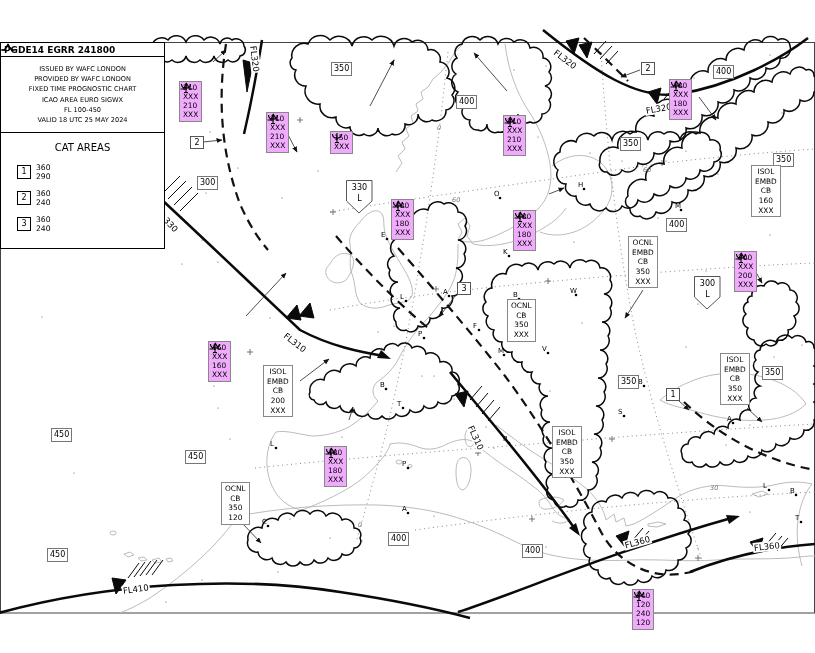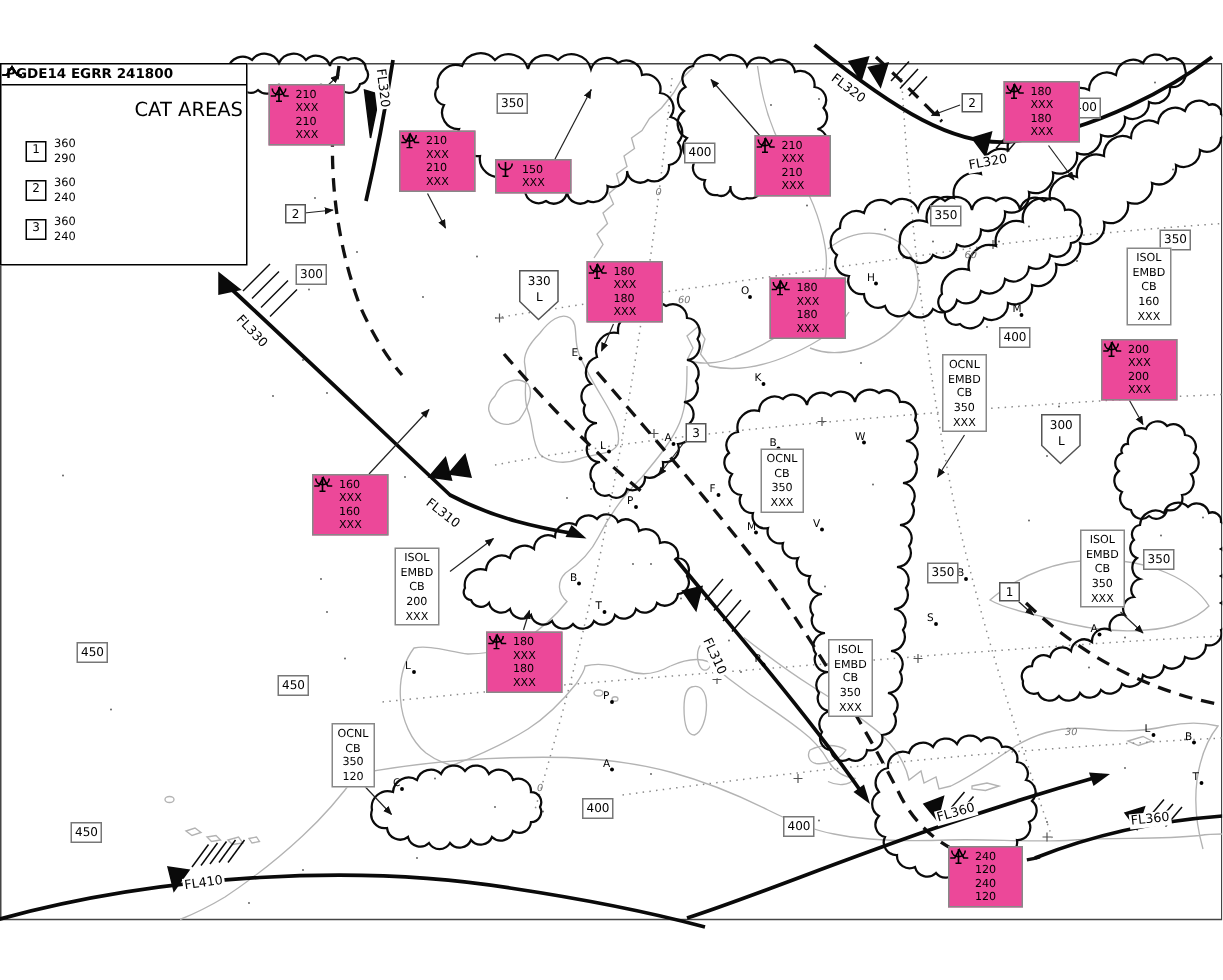--- a/index.html
+++ b/index.html
@@ -4,28 +4,28 @@
 <style>
   html,body{margin:0;padding:0;background:#fff;}
   #stage{position:relative;width:815px;height:653px;background:#fff;overflow:hidden;
          font-family:"DejaVu Sans", sans-serif;color:#000;}
   svg{position:absolute;left:0;top:0;}
   
   .panel{position:absolute;left:0;top:42px;width:163px;background:#fff;border:1px solid #000;z-index:6;}
   .panel-title{font-size:9px;font-weight:600;padding:2px 3px 1px 3px;border-bottom:1px solid #000;}
   .panel-sec{border-bottom:1px solid #000;padding:7px 2px;font-size:6.6px;text-align:center;line-height:1.55;}
   .panel-sec:last-child{border-bottom:none;}
-  .cat-title{font-size:13px;margin-bottom:2px;text-align:right;}
+  .cat-title{font-size:10px;margin-bottom:2px;}
   .cat-row{display:flex;align-items:center;gap:5px;margin:7px 0 7px 14px;}
   .catnum{border:1px solid #000;width:12px;height:12px;display:inline-flex;align-items:center;justify-content:center;font-size:8px;flex:0 0 auto;}
   .catvals{font-size:7.6px;line-height:1.25;text-align:left;}
   
   .flbox{position:absolute;background:#fff;border:1px solid #777;font-size:8px;line-height:12px;padding:0 2px;z-index:4;}
   .catmark{position:absolute;background:#fff;border:1px solid #555;font-size:8px;width:12px;line-height:11px;text-align:center;z-index:4;}
-  .tibox{position:absolute;background:#ec4899;border:1px solid #888;padding:2px 17px;z-index:4;display:flex;flex-direction:column;gap:1px;}
+  .tibox{position:absolute;background:#f0abfc;border:1px solid #888;padding:2px 3px;z-index:4;display:flex;flex-direction:column;gap:1px;margin-top:25px;}
   .tirow{display:flex;align-items:center;gap:3px;}
   .tivals{font-size:7.4px;line-height:1.15;}
   .cbbox{position:absolute;background:#fff;border:1px solid #888;font-size:7.4px;line-height:1.3;text-align:center;padding:1px 3px;z-index:4;}
   .jetlabel{position:absolute;font-size:8.5px;background:#fff;padding:0 1px;z-index:3;white-space:nowrap;transform-origin:left center;}
   .citylabel{position:absolute;font-size:7px;z-index:2;}
   .gridlabel{position:absolute;font-size:6.5px;font-style:italic;color:#777;z-index:1;}
   .trop{position:absolute;z-index:4;}
 </style>
 </head>
 <body>
@@ -271,20 +271,28 @@
         <circle cx="408" cy="513" r="1.3"></circle>
         <circle cx="268" cy="526" r="1.3"></circle>
         <circle cx="769" cy="490" r="1.3"></circle>
         <circle cx="796" cy="495" r="1.3"></circle>
         <circle cx="801" cy="522" r="1.3"></circle>
       </g>
   </svg>
 
   <div class="panel">
     <div class="panel-title">PGDE14 EGRR 241800</div>
+    <div class="panel-sec" id="issued-sec">
+        <div>ISSUED BY WAFC LONDON</div>
+        <div>PROVIDED BY WAFC LONDON</div>
+        <div>FIXED TIME PROGNOSTIC CHART</div>
+        <div>ICAO AREA EURO SIGWX</div>
+        <div>FL 100-450</div>
+        <div>VALID 18 UTC 25 MAY 2024</div>
+      </div>
     <div class="panel-sec">
       <div class="cat-title">CAT AREAS</div>
       <div class="cat-row">
         <span class="catnum">1</span>
         <svg width="14" height="8">
             <path d="M0.5,7 L3.5,7 L7,1.5 L10.5,7 L13.5,7" fill="none" stroke="#000" stroke-width="1.1"></path>
           </svg>
         <span class="catvals">
             <div>360</div>
             <div>290</div>

